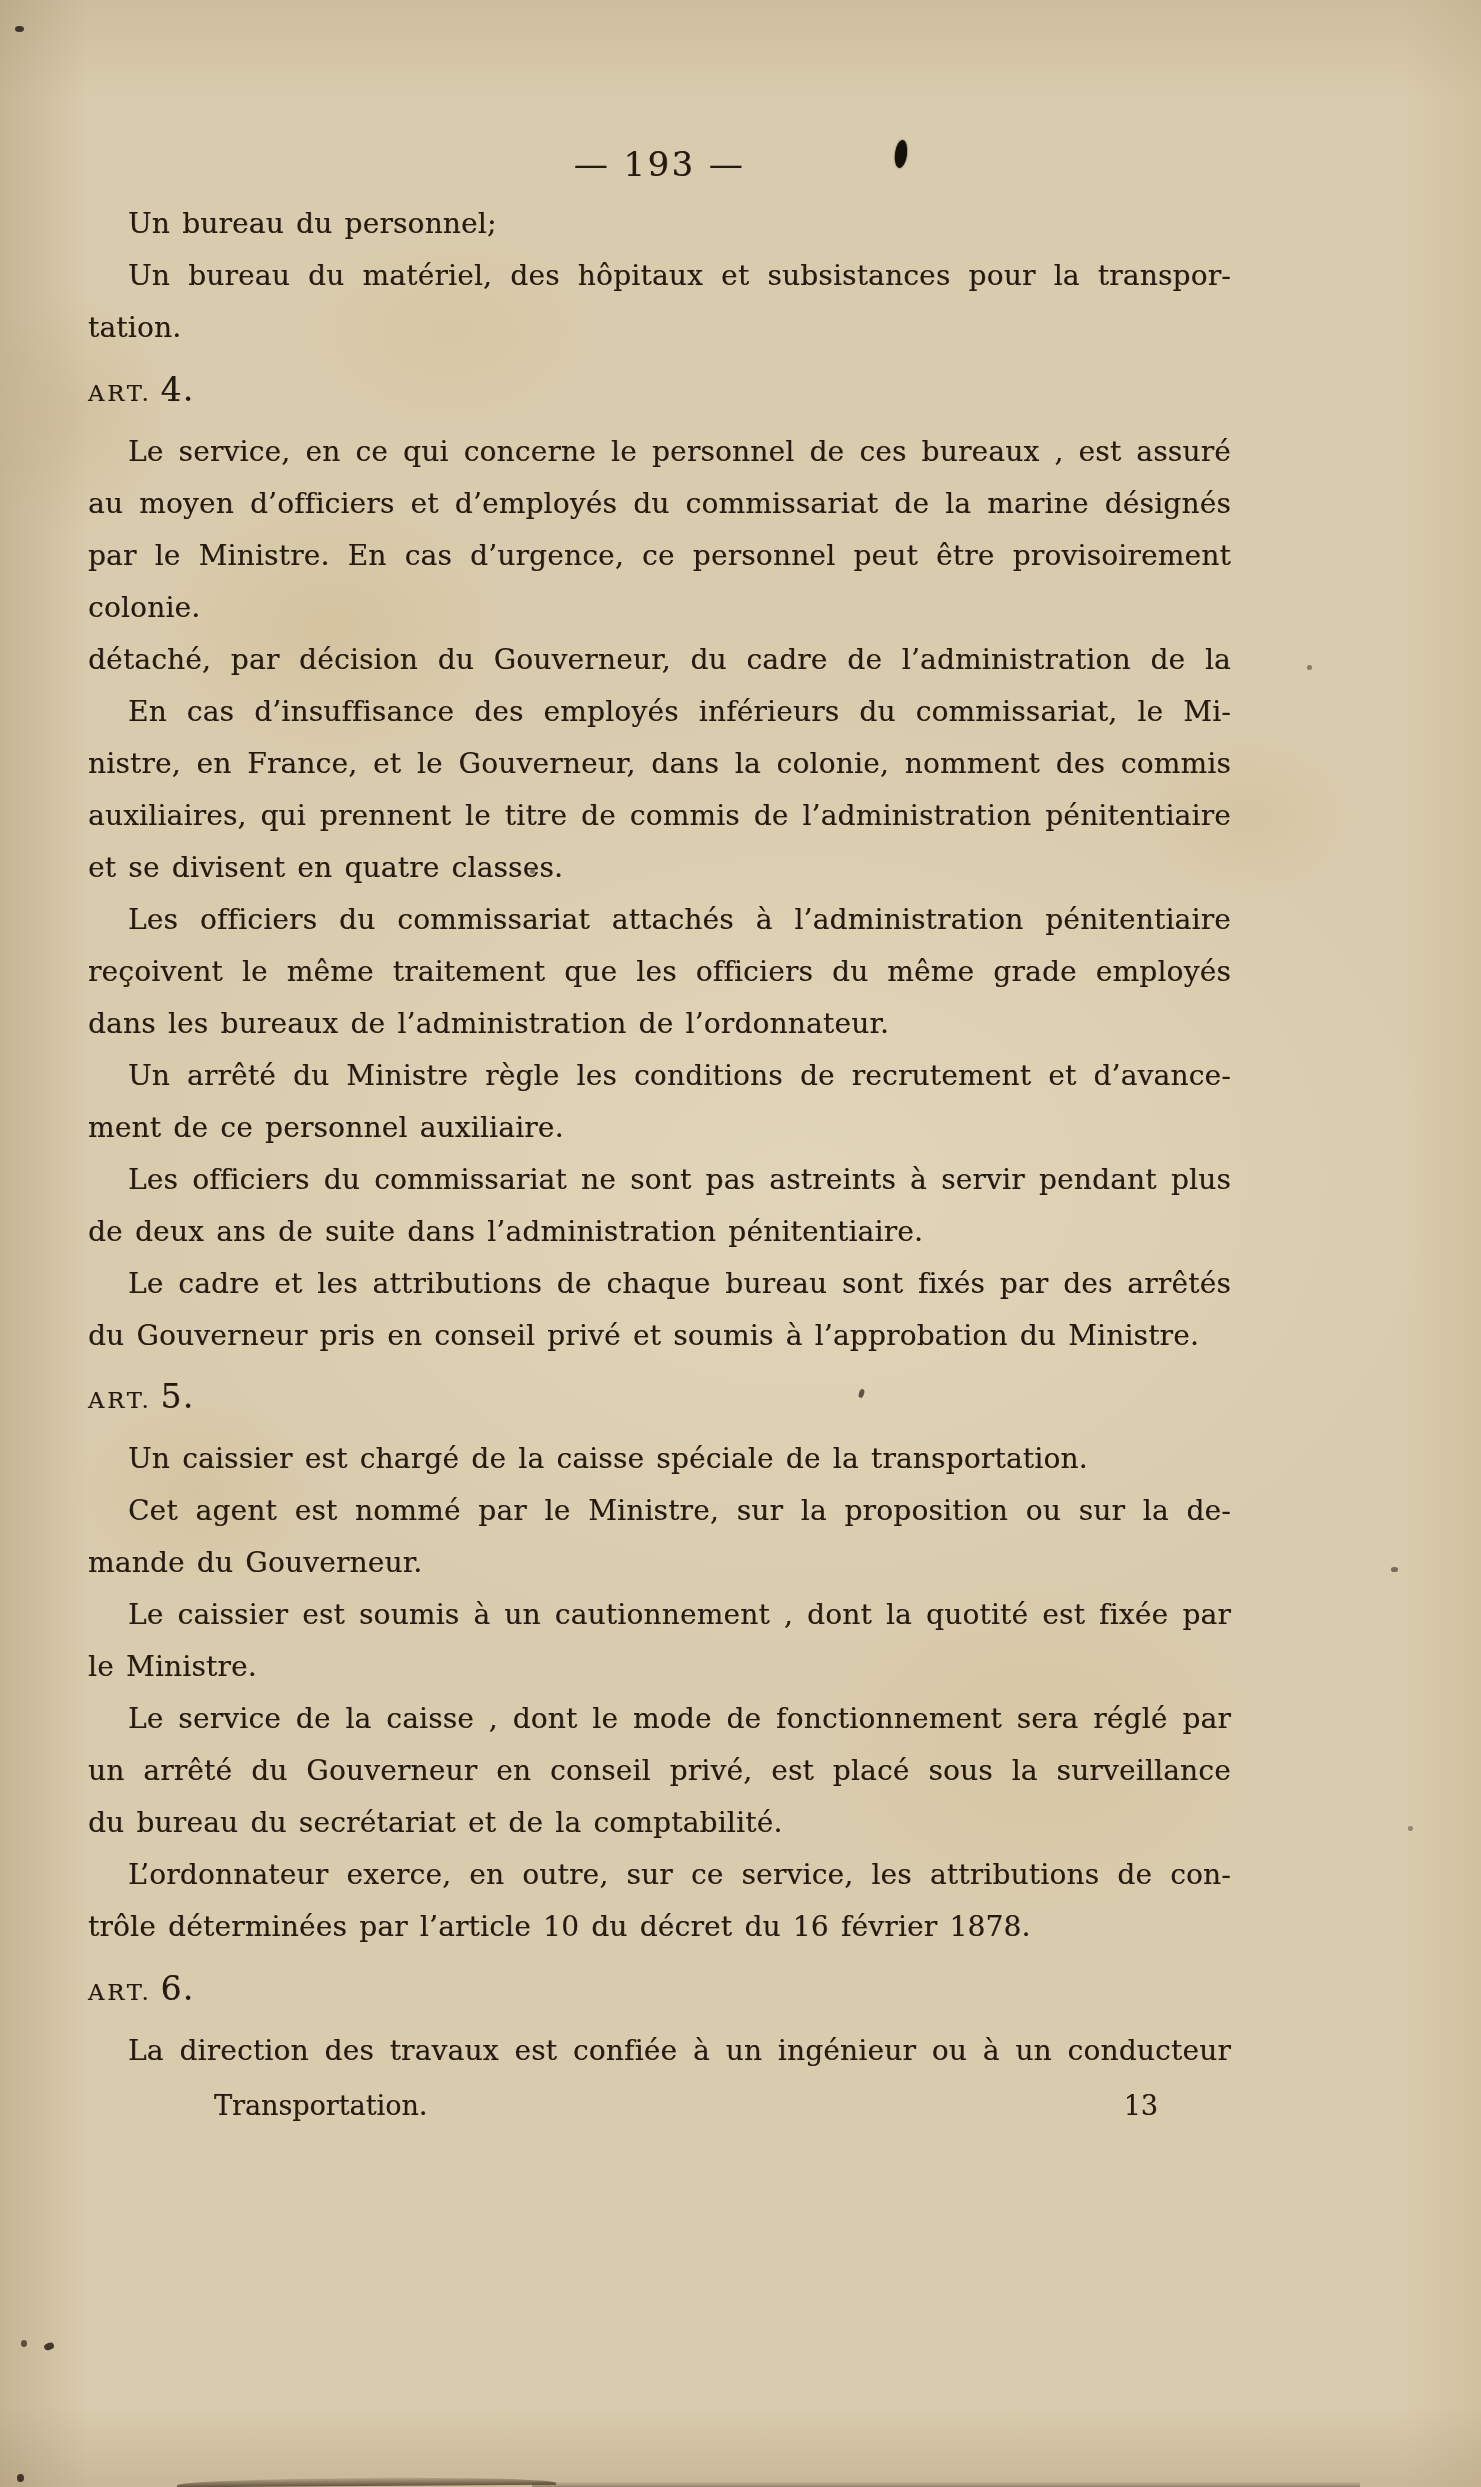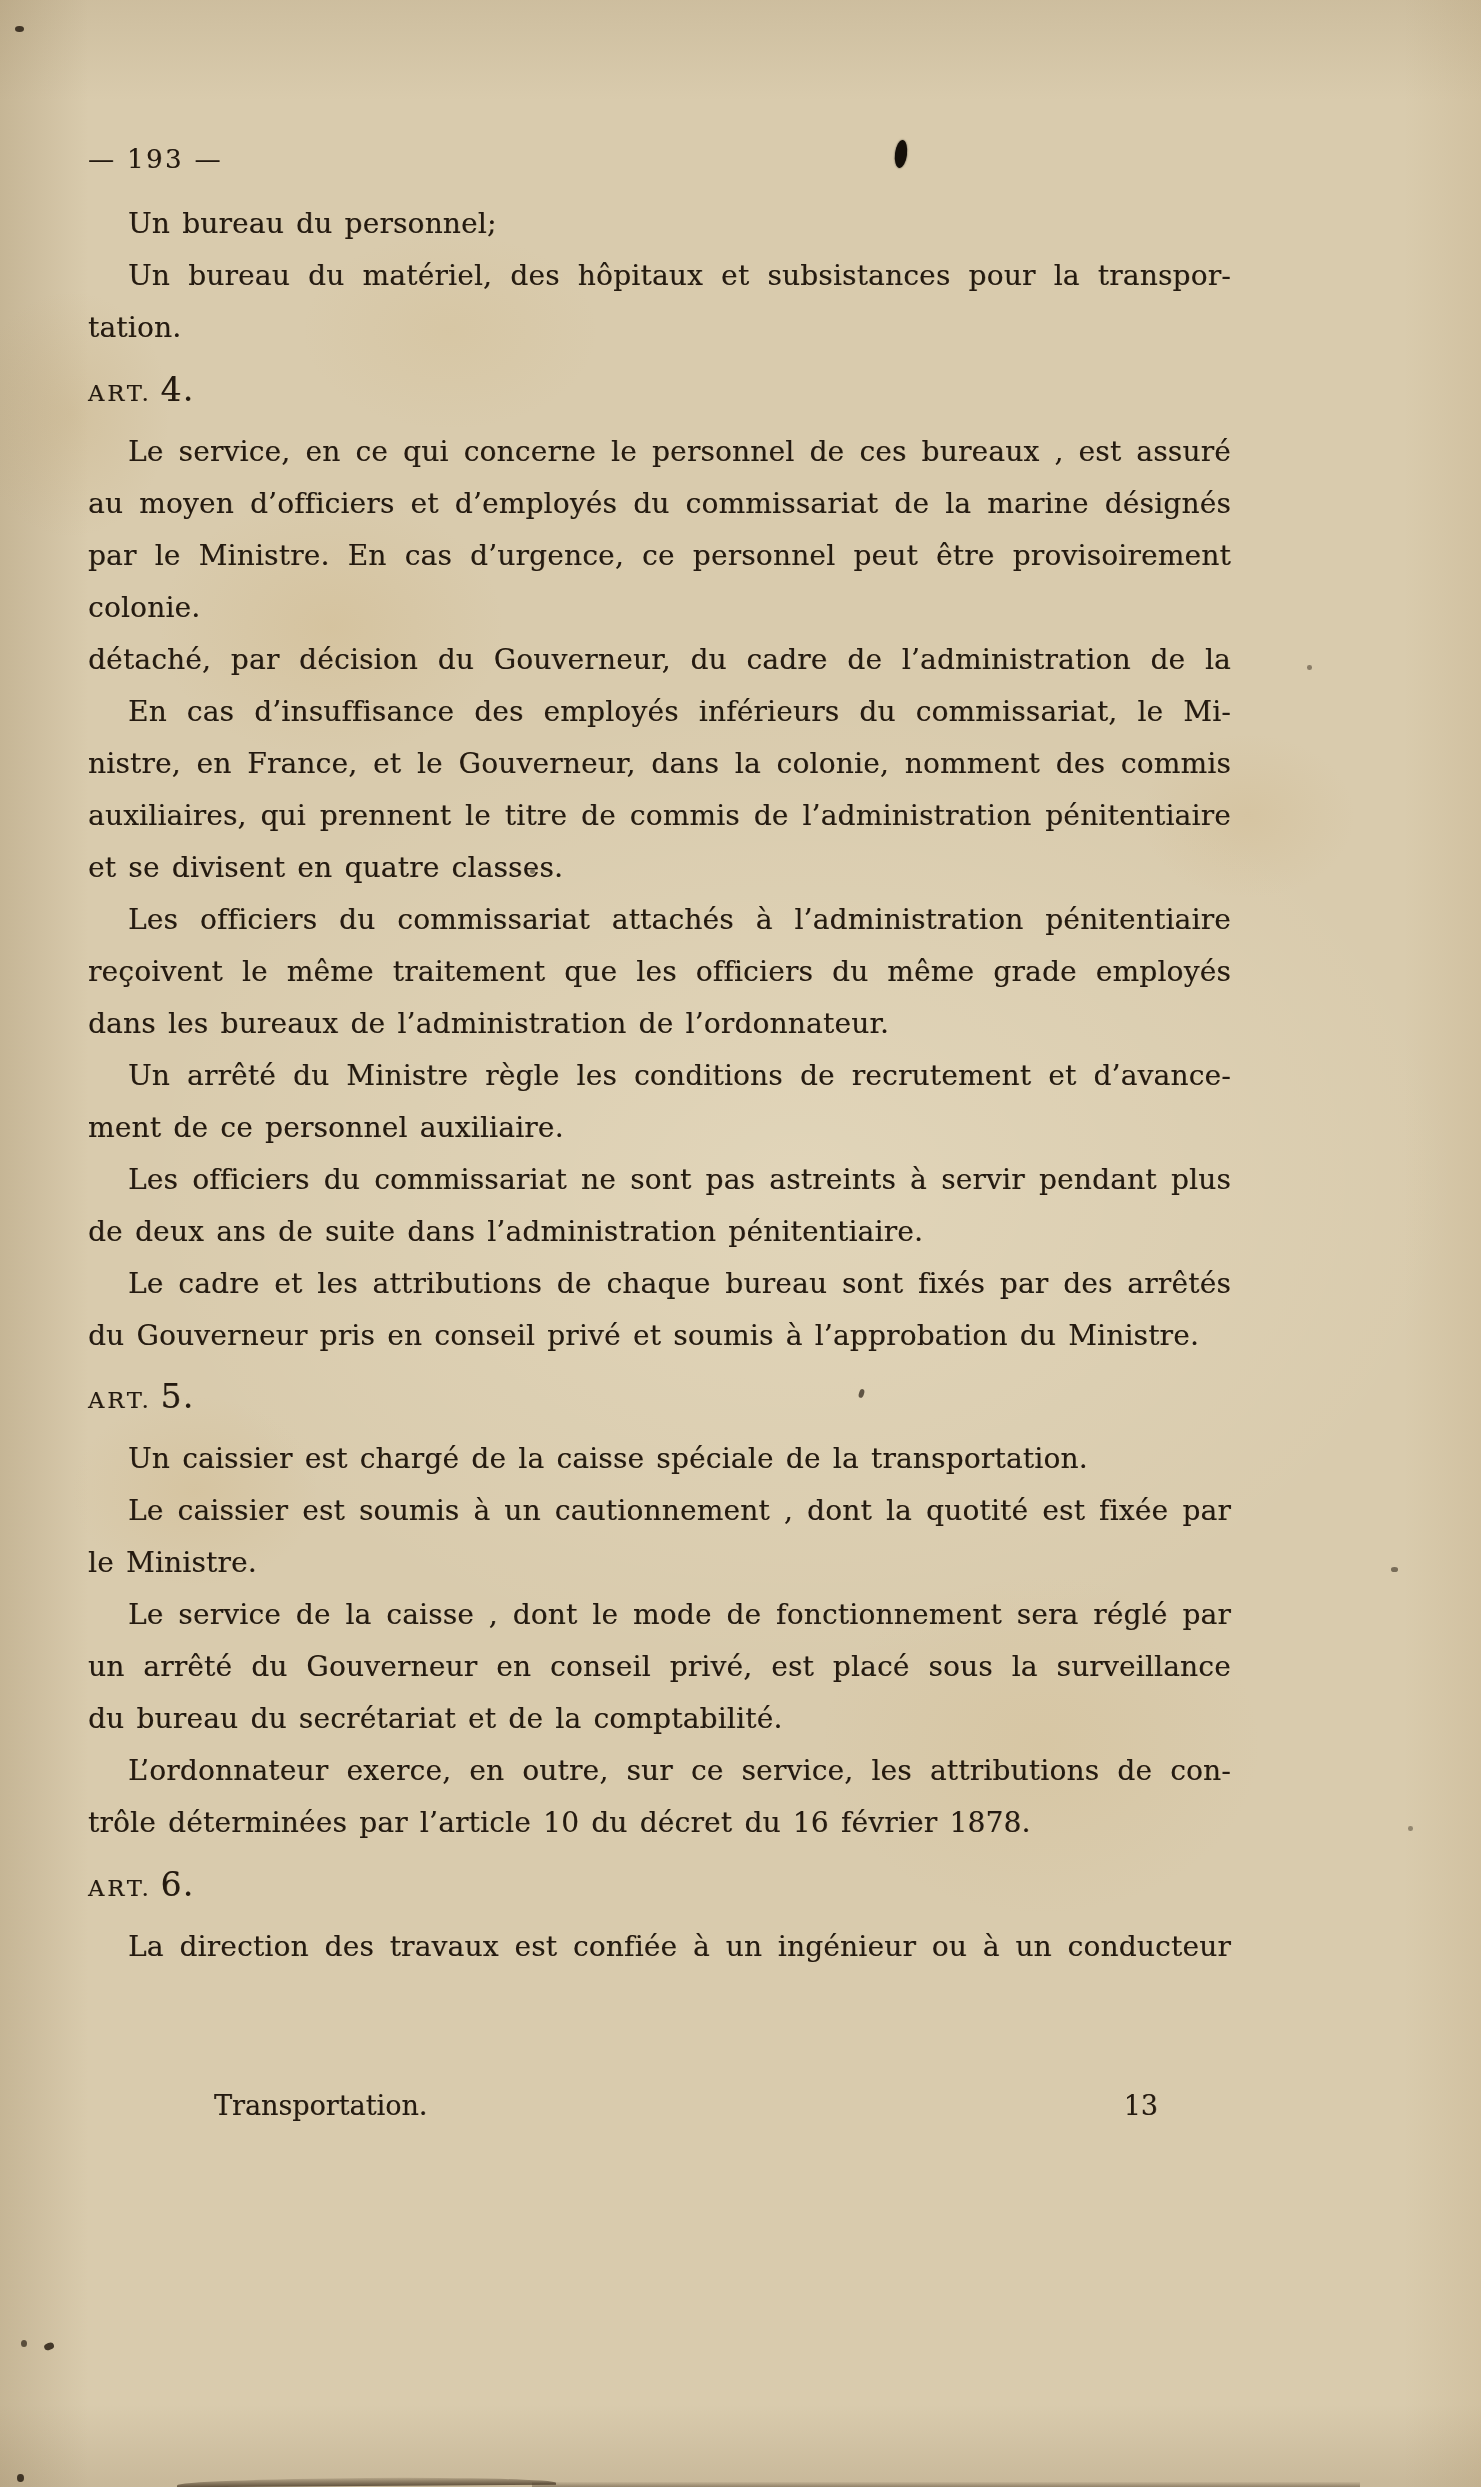--- a/index.html
+++ b/index.html
@@ -16,22 +16,22 @@
       radial-gradient(ellipse 142px 177px at 71px 414px, rgba(170,135,75,0.14), transparent 70%),
       radial-gradient(ellipse 887px 651px at 799px 1183px, rgba(255,249,230,0.22), transparent 75%),
       linear-gradient(90deg, rgba(120,95,55,0.20), rgba(120,95,55,0.0) 89px),
       linear-gradient(270deg, rgba(150,120,70,0.12), rgba(150,120,70,0.0) 77px),
       linear-gradient(180deg, rgba(120,95,55,0.12), rgba(120,95,55,0.0) 101px),
       linear-gradient(0deg, rgba(110,85,50,0.16), rgba(110,85,50,0.0) 83px);
     color:#241a10;
   }
   .ink{color:#241a10;text-shadow:0.4px 0.4px 0.5px rgba(40,30,15,0.45);}
   
-  .header{position:absolute;left:88px;top:144px;width:1143px;text-align:left;
-          font-size:26px;letter-spacing:2.4px;}
+  .header{position:absolute;left:88px;top:144px;width:1143px;text-align:center;
+          font-size:34px;letter-spacing:2.4px;}
   
   .dot{position:absolute;left:895px;top:140px;width:12px;height:28px;background:#15100a;
        border-radius:50%;transform:rotate(7deg);box-shadow:0 0 1.8px rgba(21,16,10,0.8);}
   
   .column{position:absolute;left:88px;top:198px;width:1143px;font-size:28px;}
   .para{margin:0;}
   .line{line-height:52px;white-space:nowrap;text-align:justify;text-align-last:justify;
         word-spacing:3px;letter-spacing:0.2px;text-shadow:0.4px 0.4px 0.5px rgba(40,30,15,0.45);}
   .line.first{text-indent:40px;}
   .line.last{text-align-last:left;}
@@ -105,20 +105,24 @@
         <div class="line last">du Gouverneur pris en conseil privé et soumis à l’approbation du Ministre.</div>
       </div>
   <div class="art ink">
     <span class="art-label">ART.</span>
     <span class="art-num">5.</span>
   </div>
 <div class="para ink">
         <div class="line first last">Un caissier est chargé de la caisse spéciale de la transportation.</div>
       </div>
       <div class="para ink">
+        <div class="line first">Cet agent est nommé par le Ministre, sur la proposition ou sur la de-</div>
+        <div class="line last">mande du Gouverneur.</div>
+      </div>
+      <div class="para ink">
         <div class="line first">Le caissier est soumis à un cautionnement , dont la quotité est fixée par</div>
         <div class="line last">le Ministre.</div>
       </div>
       <div class="para ink">
         <div class="line first">Le service de la caisse , dont le mode de fonctionnement sera réglé par</div>
         <div class="line">un arrêté du Gouverneur en conseil privé, est placé sous la surveillance</div>
         <div class="line last">du bureau du secrétariat et de la comptabilité.</div>
       </div>
       <div class="para ink">
         <div class="line first">L’ordonnateur exerce, en outre, sur ce service, les attributions de con-</div>

